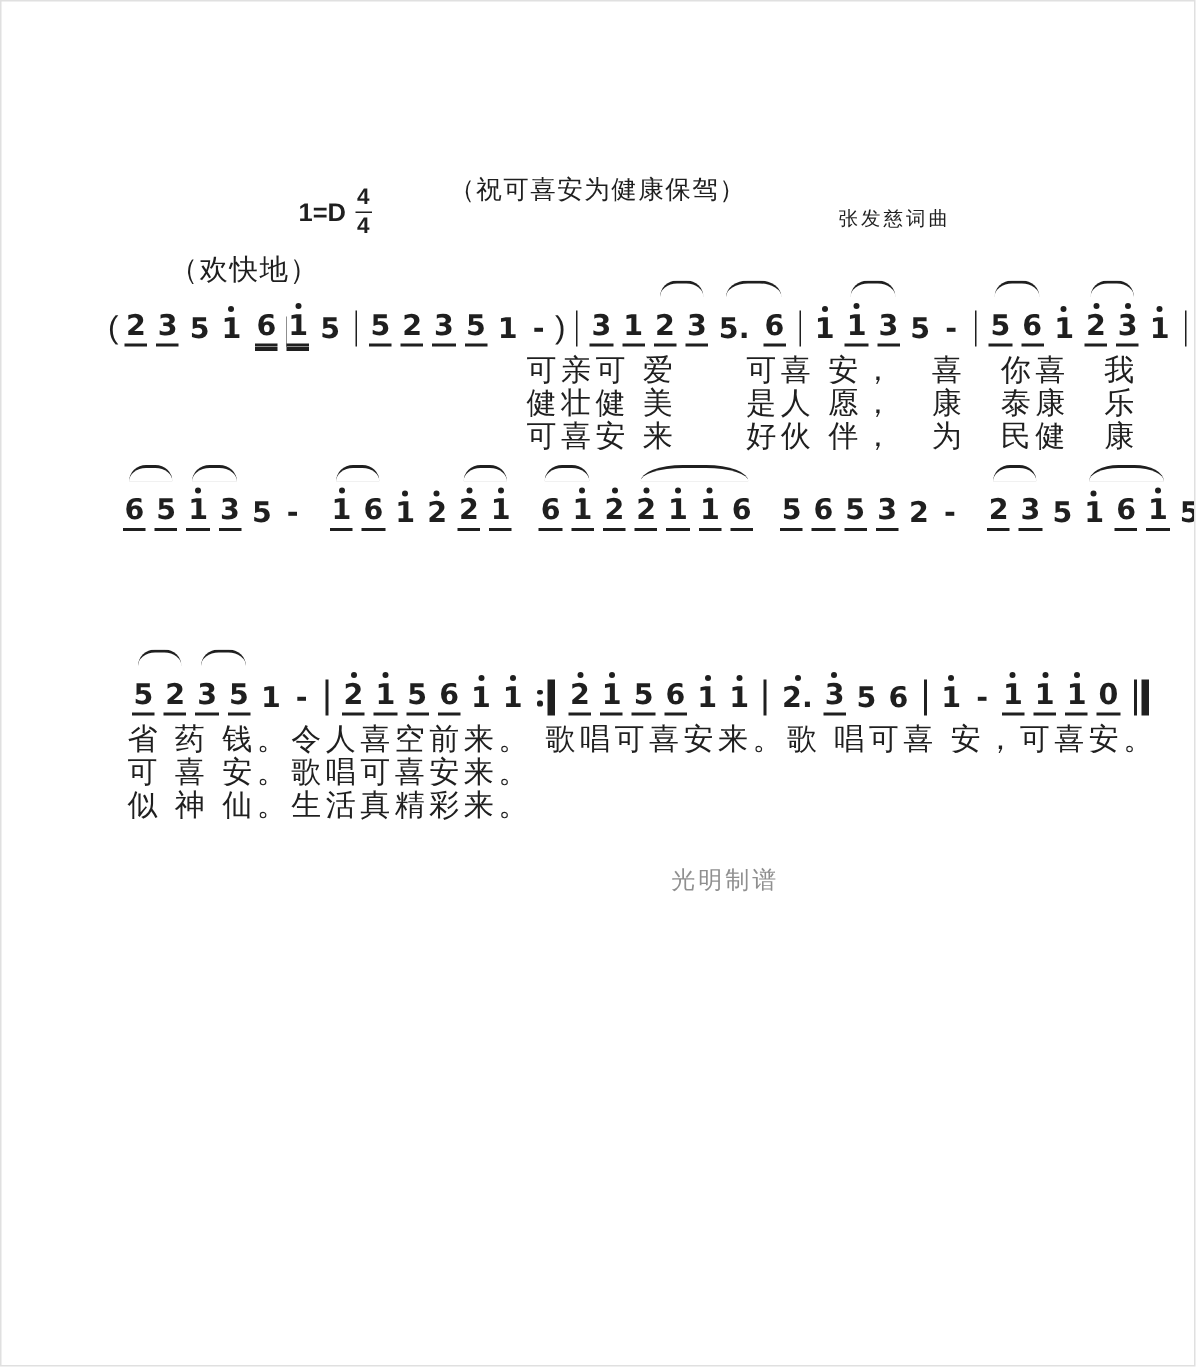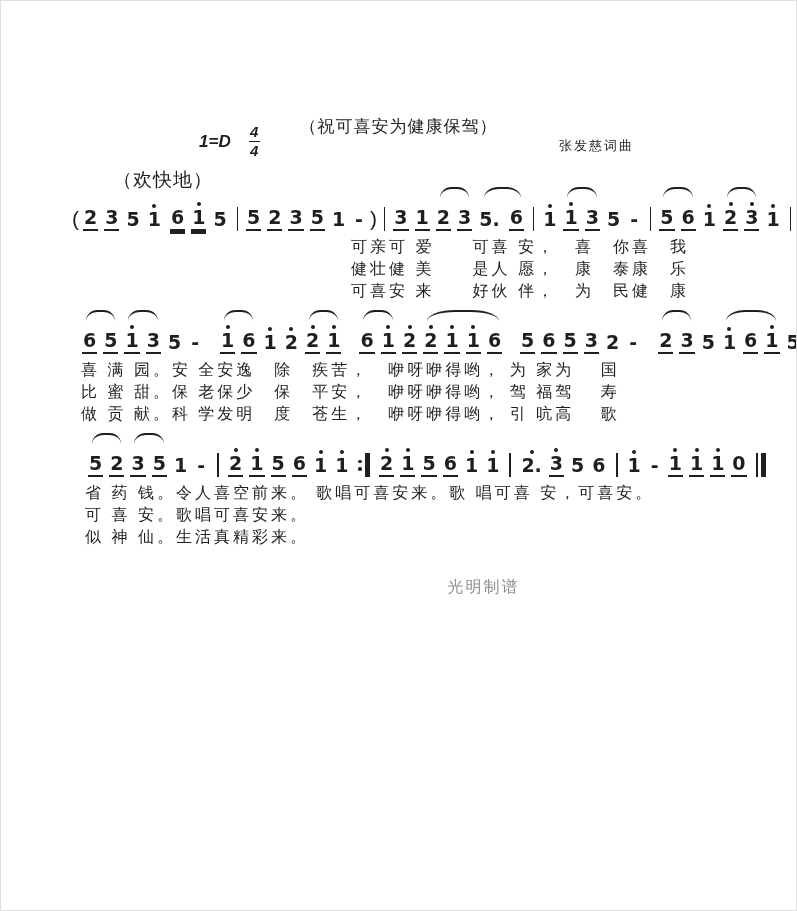--- a/index.html
+++ b/index.html
@@ -7,21 +7,21 @@
   body { margin:0; background:#fff; font-family:"Liberation Sans", sans-serif; color:var(--ink); }
   .sheet { position:relative; width:797px; height:911px; background:var(--page);
            border:1px solid var(--edge); overflow:hidden; }
 
   .title { position:absolute; top:54px; left:0; right:0; text-align:center;
            font-family:"Liberation Serif", serif; font-weight:700; font-size:37px;
            letter-spacing:7px; white-space:pre; }
   .subtitle { position:absolute; top:114px; left:0; right:0; text-align:center;
               font-size:17px; letter-spacing:1px; }
   .keysig { position:absolute; top:123px; left:198px; display:flex; align-items:center;
-            gap:18px; font-size:17px; font-weight:600;font-style:italic; }
+            gap:6px; font-size:17px; font-weight:600; }
   .frac { display:inline-flex; flex-direction:column; align-items:center; line-height:1.05;
           font-size:15px; font-weight:700; }
   .frac .fbar { width:11px; height:1.5px; background:var(--ink); margin:1px 0; }
   .composer { position:absolute; top:136px; left:558px; font-size:13px; letter-spacing:2px; }
   .tempo { position:absolute; top:166px; left:112px; font-size:19px; letter-spacing:1px; }
 
   .mline { position:absolute; left:0; right:0; }
   .m1 { top:184px; } .m2 { top:307px; } .m3 { top:430px; }
   .notes { position:relative; display:flex; align-items:flex-end; padding-top:15px; height:46px; }
   .m1 .notes { margin-left:70px; } .m2 .notes { margin-left:78px; } .m3 .notes { margin-left:84px; }
@@ -40,21 +40,21 @@
   .gap { width:15px; }
   .bl { width:2px; height:24px; background:var(--ink); margin:0 6px; }
   .bl-repeat, .bl-final { display:flex; align-items:center; gap:3px; margin:0 6px; height:24px; }
   .rdots { display:flex; flex-direction:column; gap:4px; }
   .rdots i { width:3.5px; height:3.5px; border-radius:50%; background:var(--ink); }
   .thin { width:2px; height:24px; background:var(--ink); }
   .thick { width:5px; height:24px; background:var(--ink); }
   .slur { position:absolute; top:2px; height:11px; border-top:2px solid var(--ink);
           border-radius:55% 55% 0 0 / 140% 140% 0 0; }
 
-  .lyrics { margin-top:5px; font-size:16px; letter-spacing:3px; line-height:22px; white-space:pre; }
+  .lyrics { margin-top:5px; font-size:20px; letter-spacing:3px; line-height:22px; white-space:pre; }
   .m1 .lyrics { margin-left:350px; } .m2 .lyrics { margin-left:80px; } .m3 .lyrics { margin-left:84px; }
 
   .footer { position:absolute; top:576px; left:170px; right:0; text-align:center;
             color:var(--grey); font-size:16px; letter-spacing:2px; }
 </style>
 </head>
 <body>
 
 <div class="sheet">
   <div class="subtitle">（祝可喜安为健康保驾）</div>
@@ -338,21 +338,20 @@
         <span class="bl"></span>
         <div class="slur" style="left: 6.75px; width: 28.95px;"></div>
         <div class="slur" style="left: 48.75px; width: 29.95px;"></div>
         <div class="slur" style="left: 144.75px; width: 28.95px;"></div>
         <div class="slur" style="left: 229.75px; width: 28.95px;"></div>
         <div class="slur" style="left: 283.75px; width: 29.95px;"></div>
         <div class="slur" style="left: 347.75px; width: 71.95px;"></div>
         <div class="slur" style="left: 582.75px; width: 28.95px;"></div>
         <div class="slur" style="left: 646.75px; width: 49.95px;"></div>
       </div>
-    <div class="lyrics"><div class="lrow">喜 满 园。安 全安逸　除　疾苦，　咿呀咿得哟， 为 家为　 国</div><div class="lrow">比 蜜 甜。保 老保少　保　平安，　咿呀咿得哟， 驾 福驾　 寿</div><div class="lrow">做 贡 献。科 学发明　度　苍生，　咿呀咿得哟， 引 吭高　 歌</div></div>
   </div>
   <div class="mline m3">
     <div class="notes">
         <span class="note u1">
           <span class="od"></span>
           <span class="num">5</span>
         </span>
         <span class="note u1">
           <span class="od"></span>
           <span class="num">2</span>

